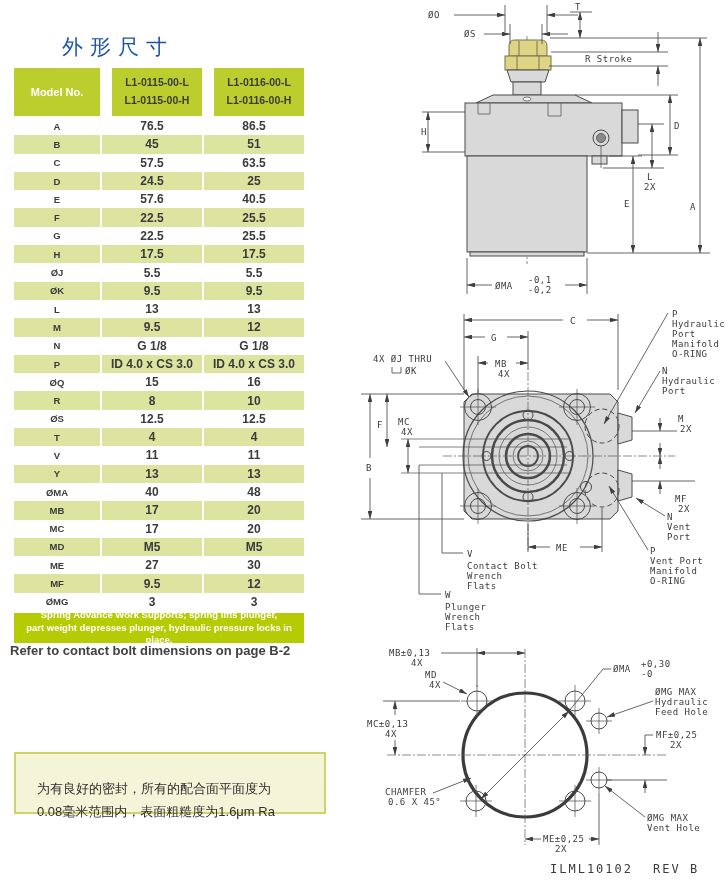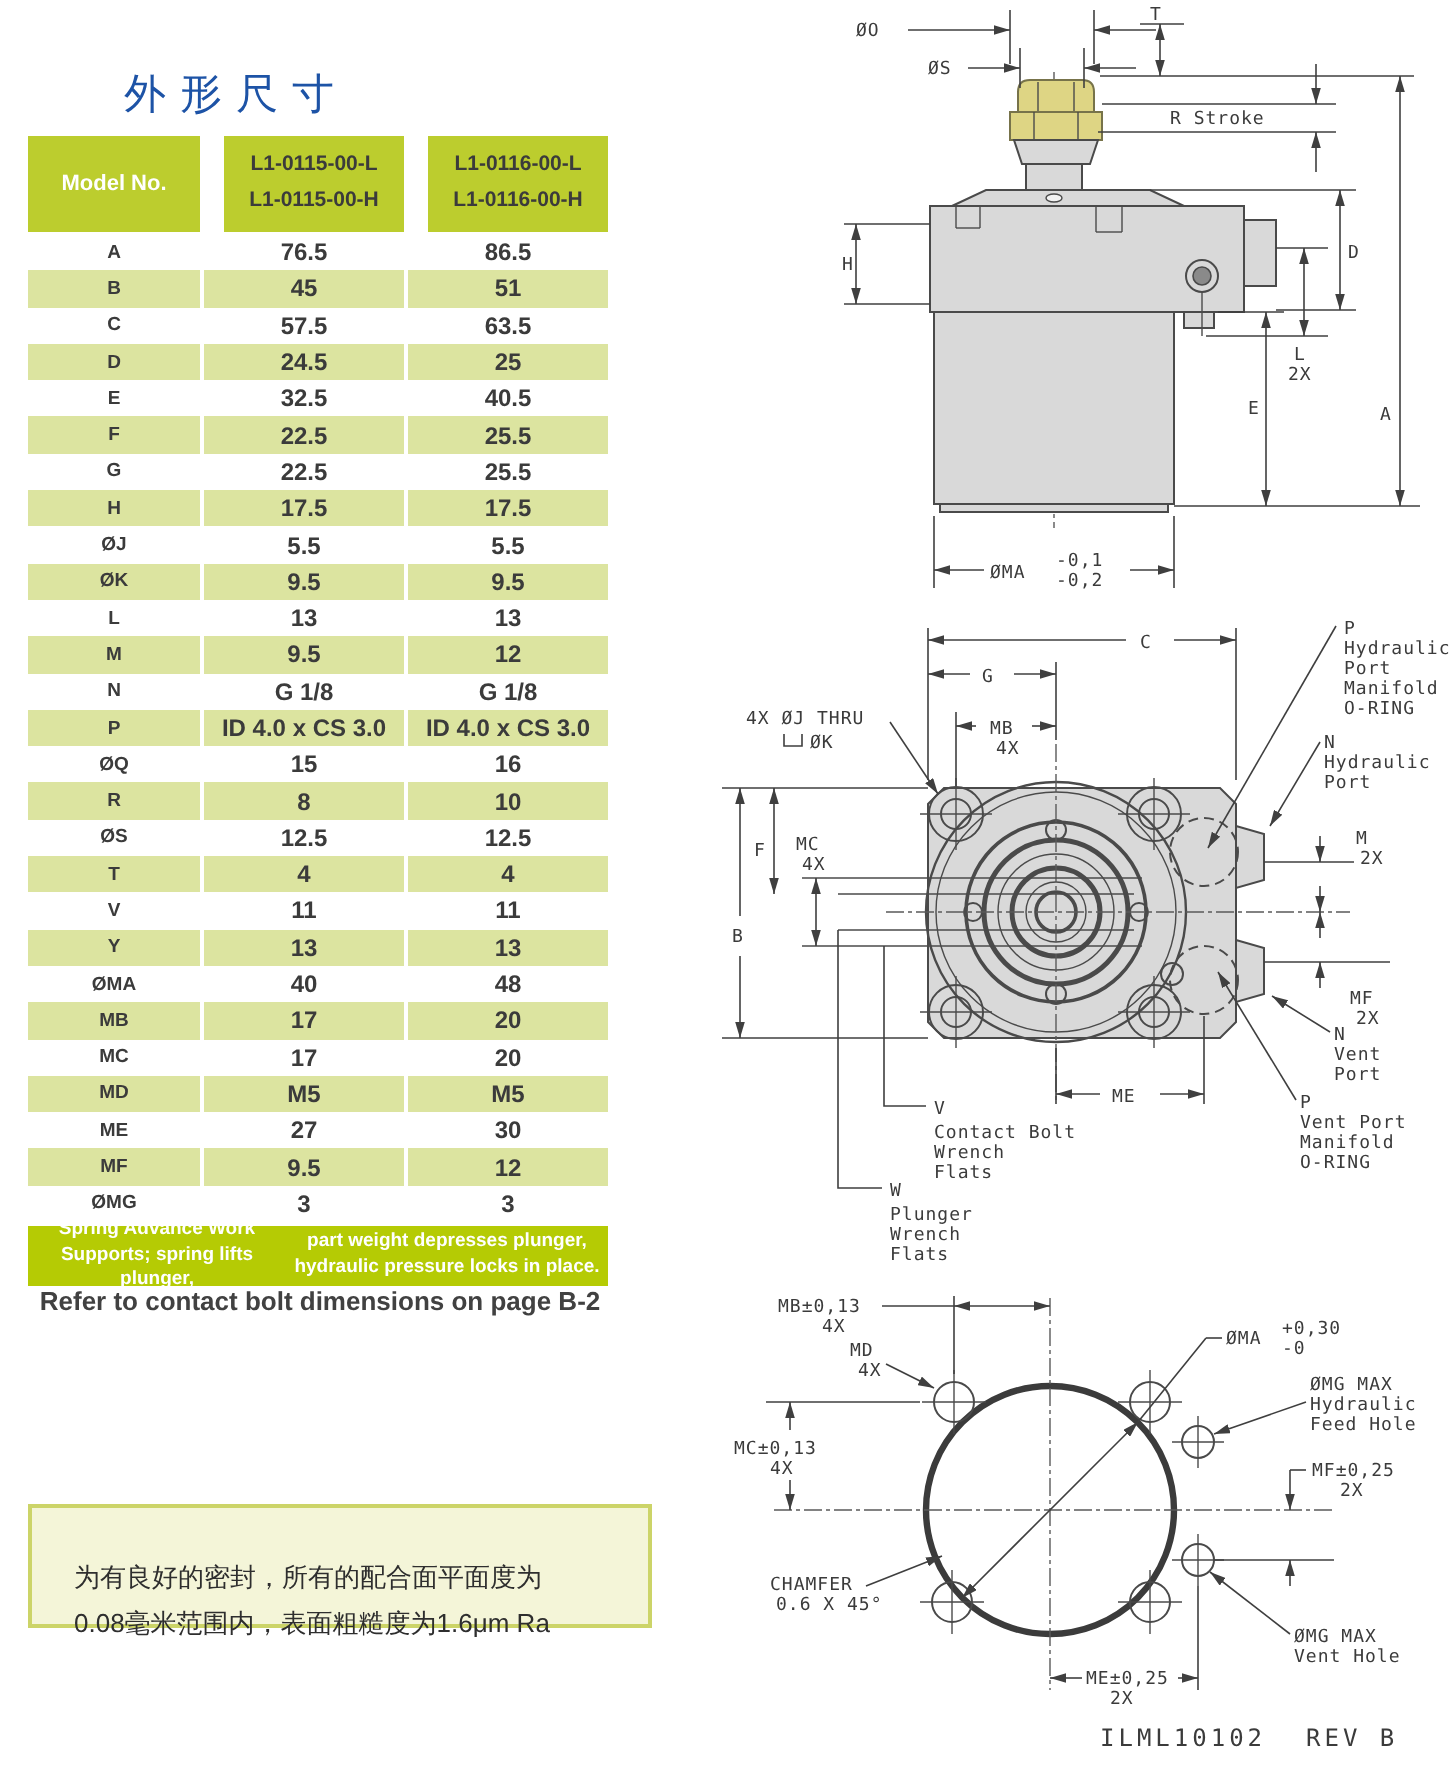--- a/index.html
+++ b/index.html
@@ -16,23 +16,23 @@
               justify-content:center;font-size:10.5px;font-weight:bold;line-height:1.7}
   .t-head .model-cell{color:#fff;font-size:11px}
   .t-head .col-cell{color:#3b3b3b}
   .t-body{margin-top:1px}
   .t-row{display:grid;grid-template-columns:86px 1fr 1fr;gap:2px;height:18.3px}
   .t-row>span{display:flex;align-items:center;justify-content:center;background:#fff}
   .t-row.alt>span{background:#dce4a0}
   .t-row .dim{font-size:9.5px;font-weight:bold}
   .t-row .val{font-size:12px;font-weight:bold}
   .t-band{margin-top:2px;height:30px;background:#b5cb04;color:#fff;font-size:9.5px;
-          font-weight:bold;display:flex;flex-direction:row;align-items:center;
+          font-weight:bold;display:flex;flex-direction:column;align-items:center;
           justify-content:center;text-align:center;line-height:1.35}
-  .refer{position:absolute;left:10px;top:643px;width:300px;text-align:center;
+  .refer{position:absolute;left:10px;top:643px;width:300px;text-align:left;
          font-size:13px;font-weight:bold;color:#414141}
 
   .cn-box{position:absolute;left:14px;top:752px;width:312px;height:62px;box-sizing:border-box;
           background:#f4f5d8;border:2px solid #ccd468;padding:24px 0 0 21px;
           font-size:13px;color:#2e2e2e;line-height:1.75}
 
   .doc-num{position:absolute;left:550px;top:862px;font-family:"DejaVu Sans Mono",monospace;
            font-size:12px;color:#3b3b3b;letter-spacing:2px}
   .doc-num .rev{margin-left:20px}
 
@@ -83,21 +83,21 @@
           <span class="val">57.5</span>
           <span class="val">63.5</span>
         </div>
         <div class="t-row alt">
           <span class="dim">D</span>
           <span class="val">24.5</span>
           <span class="val">25</span>
         </div>
         <div class="t-row">
           <span class="dim">E</span>
-          <span class="val">32.5</span>
+          <span class="val">57.6</span>
           <span class="val">40.5</span>
         </div>
         <div class="t-row alt">
           <span class="dim">F</span>
           <span class="val">22.5</span>
           <span class="val">25.5</span>
         </div>
         <div class="t-row">
           <span class="dim">G</span>
           <span class="val">22.5</span>

